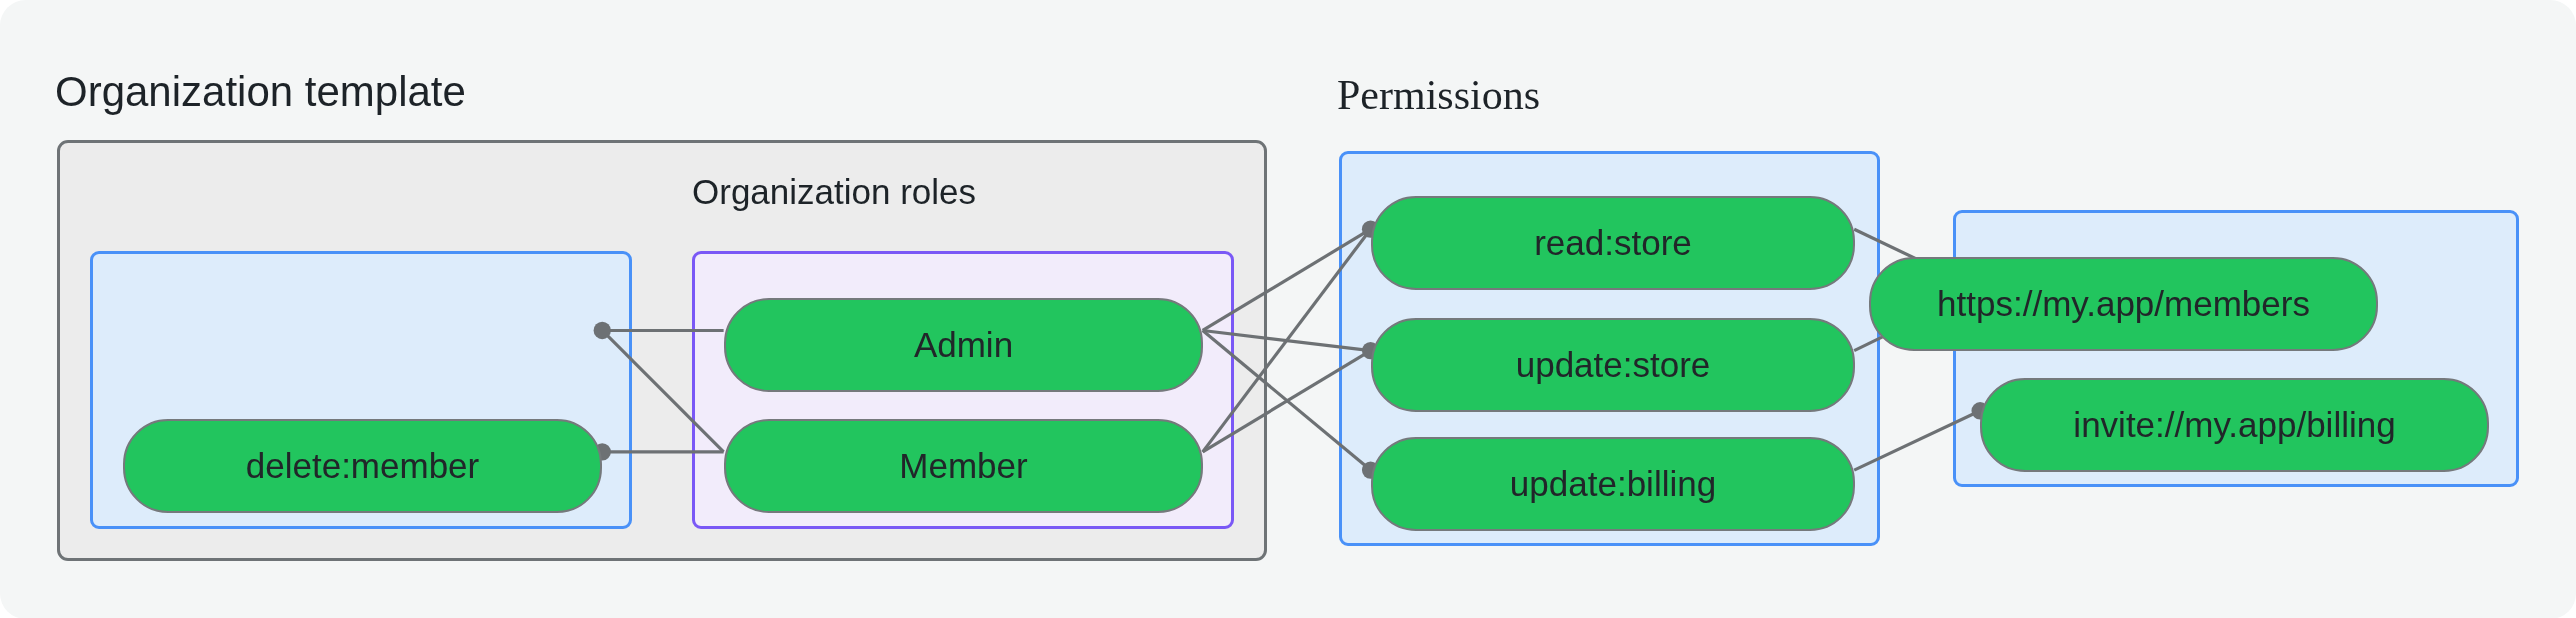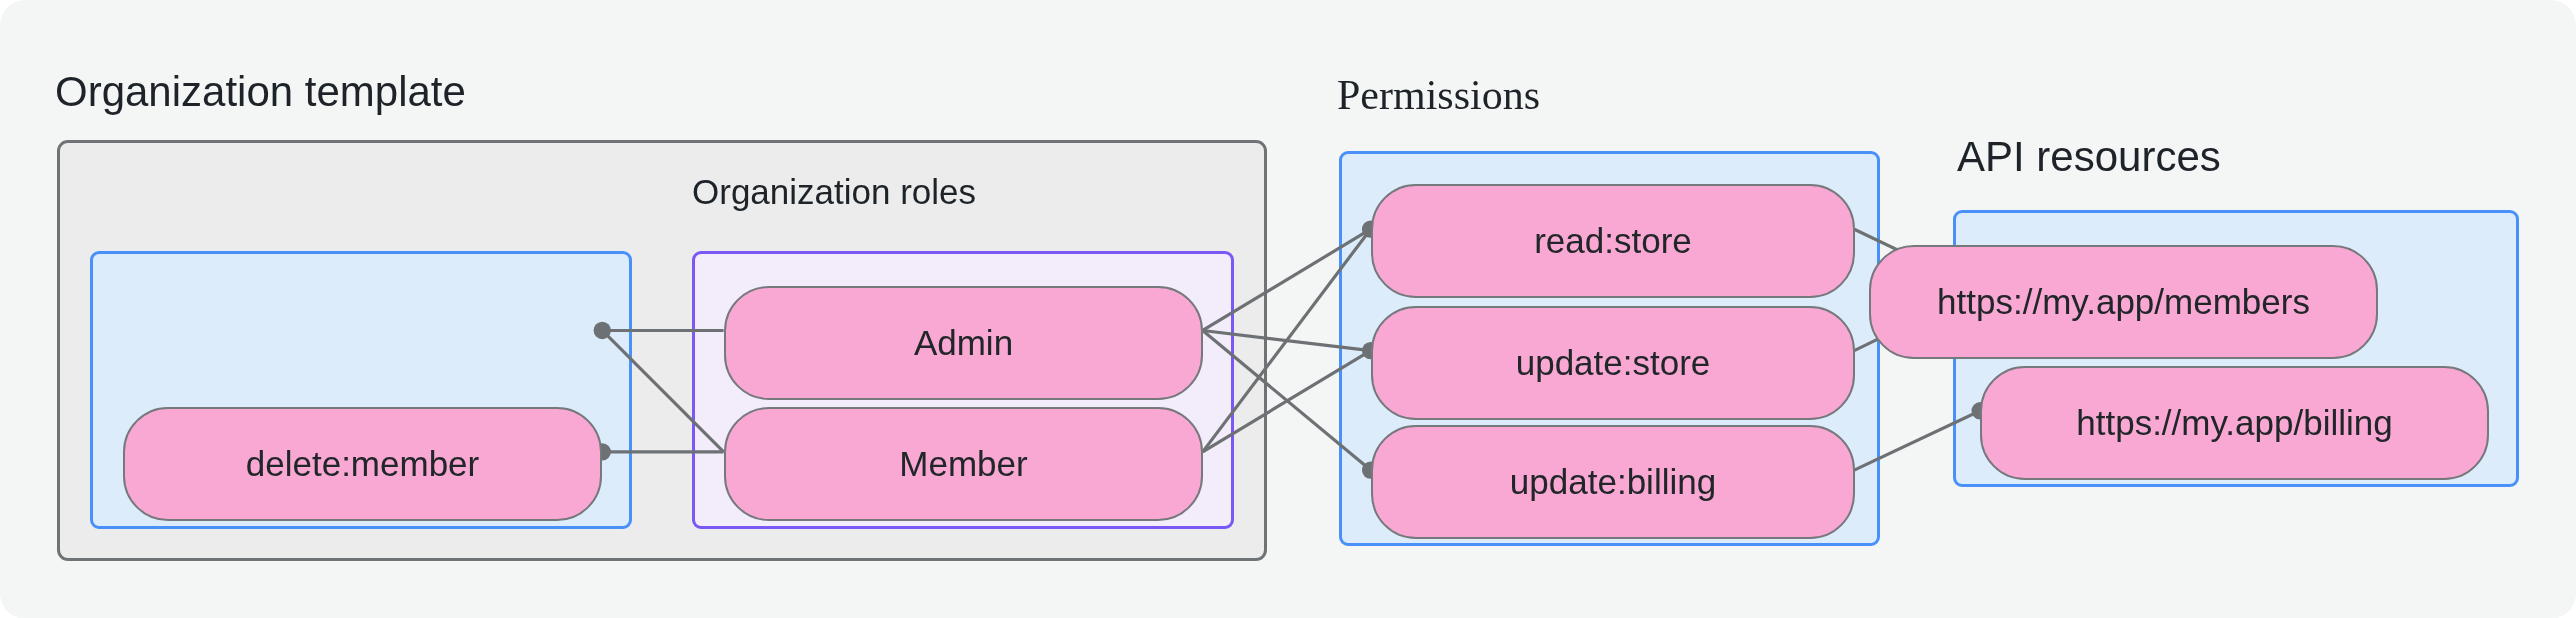--- a/index.html
+++ b/index.html
@@ -41,30 +41,31 @@
   .purple-fill{ background: #f2ecfb; border: 3.7px solid #7a58f6; border-radius: 9px; }
 
   .box-org-permissions { left: 90px;  top: 251px; width: 542px; height: 278px; }
   .box-org-roles       { left: 692px; top: 251px; width: 542px; height: 278px; }
   .box-permissions     { left: 1339px; top: 151px; width: 541px; height: 395px; }
   .box-api             { left: 1953px; top: 210px; width: 566px; height: 277px; }
 
   .pill {
     position: absolute;
     box-sizing: border-box;
-    height: 114px;
-    background: #f9a8d4;
+    height: 94px;
+    background: #22c55e;
     border: 2.7px solid #75797c;
     border-radius: 45px;
     display: flex;
     align-items: center;
     justify-content: center;
     font-size: 35px;
     color: #212629;
     white-space: nowrap;
+    margin-top: 12px;
   }
   .pill-invite { left: 123px;  top: 286px; width: 479px; }
   .pill-delete { left: 123px;  top: 407px; width: 479px; }
   .pill-admin  { left: 724px;  top: 286px; width: 479px; }
   .pill-member { left: 724px;  top: 407px; width: 479px; }
   .pill-read   { left: 1371px; top: 184px; width: 484px; }
   .pill-update { left: 1371px; top: 306px; width: 484px; }
   .pill-manage { left: 1371px; top: 425px; width: 484px; }
   .pill-api-members { left: 1869px; top: 245px; width: 509px; }
   .pill-api-billing { left: 1980px; top: 366px; width: 509px; }
@@ -96,21 +97,20 @@
   <div class="label label-md hdr-org-roles">Organization roles</div>
 
   <div class="group-box blue-fill box-org-permissions"></div>
 
   <div class="group-box purple-fill box-org-roles"></div>
 
   <div class="label label-lg title-permissions">Permissions</div>
 
   <div class="group-box blue-fill box-permissions"></div>
 
-  <div class="label label-lg title-api">API resources</div>
 
   <div class="group-box blue-fill box-api"></div>
 
   <svg id="edge-layer" viewBox="0 0 2823 678" width="2576" height="619">
       <line x1="660" y1="362" x2="793" y2="362" stroke="#6d7174" stroke-width="3.5"></line>
       <line x1="660" y1="362" x2="793" y2="495" stroke="#6d7174" stroke-width="3.5"></line>
       <line x1="660" y1="495" x2="793" y2="495" stroke="#6d7174" stroke-width="3.5"></line>
       <line x1="1318" y1="362" x2="1502" y2="251" stroke="#6d7174" stroke-width="3.5"></line>
       <line x1="1318" y1="362" x2="1502" y2="384" stroke="#6d7174" stroke-width="3.5"></line>
       <line x1="1318" y1="362" x2="1502" y2="515" stroke="#6d7174" stroke-width="3.5"></line>
@@ -128,16 +128,16 @@
       <circle cx="2170" cy="450" r="9.5" fill="#6d7174"></circle>
     </svg>
 
   <div class="pill pill-delete">delete:member</div>
   <div class="pill pill-admin">Admin</div>
   <div class="pill pill-member">Member</div>
   <div class="pill pill-read">read:store</div>
   <div class="pill pill-update">update:store</div>
   <div class="pill pill-manage">update:billing</div>
   <div class="pill pill-api-members">https://my.app/members</div>
-  <div class="pill pill-api-billing">https://my.app/billing</div>
+  <div class="pill pill-api-billing">invite://my.app/billing</div>
 
 </div>
 
 
 </body></html>

